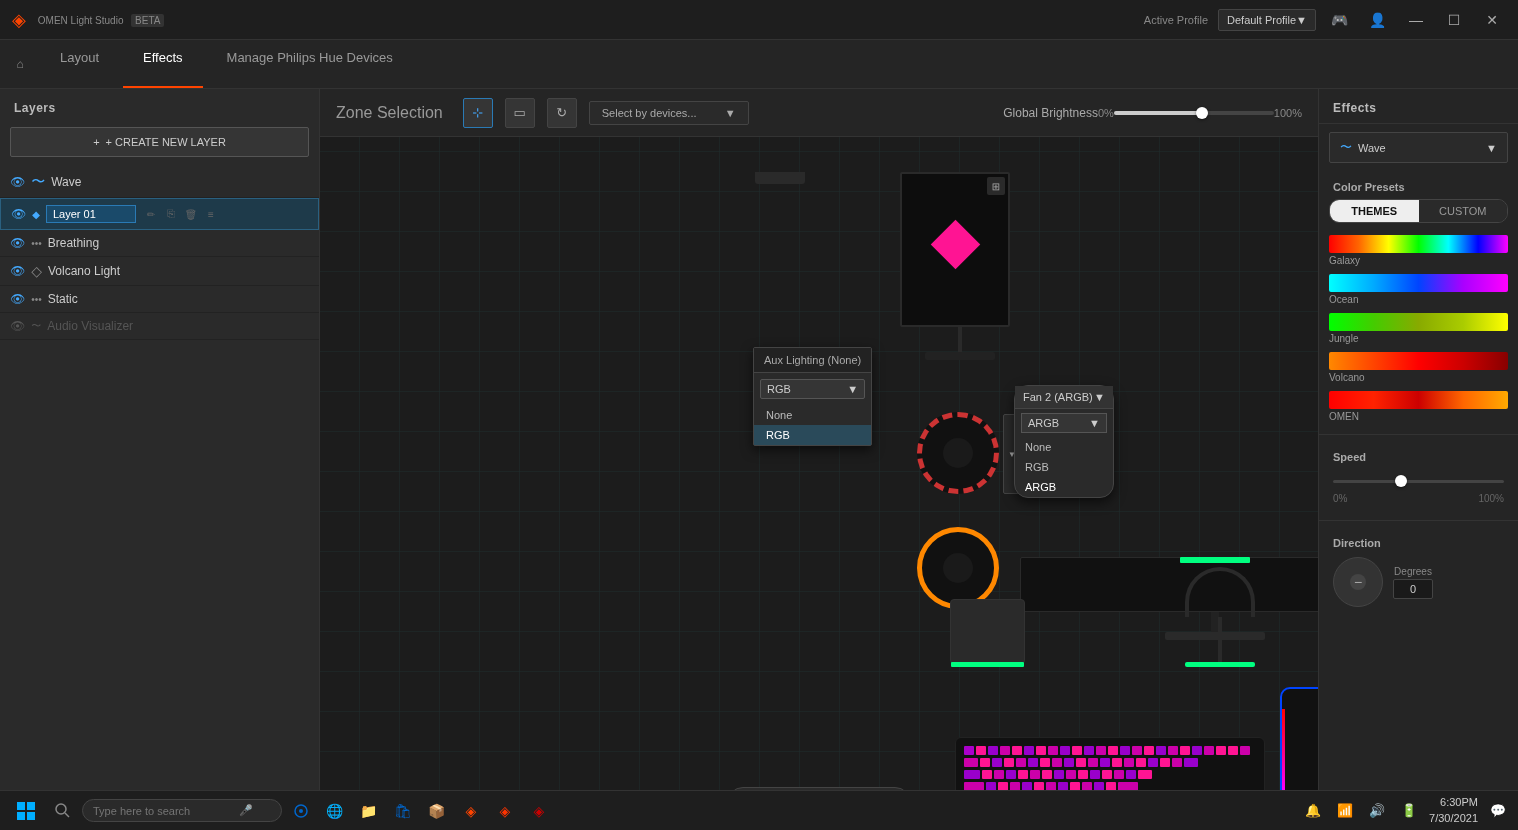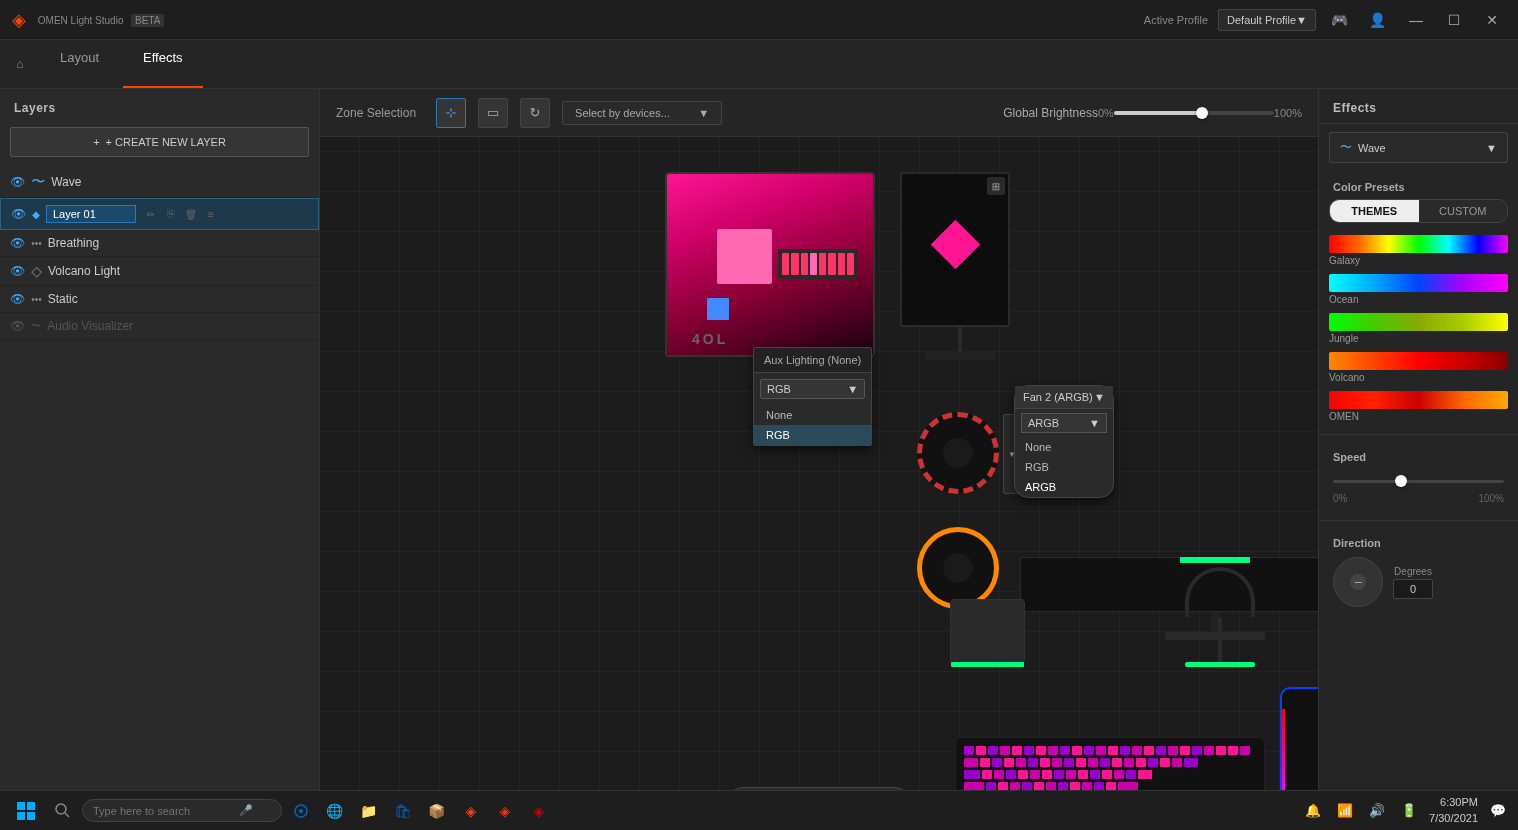--- a/index.html
+++ b/index.html
@@ -29,21 +29,21 @@
     .layer-list { flex: 1; overflow-y: auto; }
     .layer-item { display: flex; align-items: center; padding: 6px 10px; cursor: pointer; gap: 6px; border-bottom: 1px solid #222; }
     .layer-item.selected { background: #1e3a4a; border: 1px solid #2a6080; }
     .layer-name { flex: 1; font-size: 12px; color: #ccc; }
     .layer-name-input { background: #1a4a6a; border: 1px solid #2a7ab5; color: #fff; padding: 2px 6px; font-size: 11px; width: 90px; }
     .layer-actions { display: flex; gap: 2px; }
     .layer-action-btn { background: none; border: none; color: #666; cursor: pointer; font-size: 10px; width: 18px; height: 18px; display: flex; align-items: center; justify-content: center; }
     .eye-icon { color: #4af; }
     .muted { color: #555; }
     .canvas-toolbar { background: #252525; height: 48px; display: flex; align-items: center; padding: 0 16px; gap: 12px; border-bottom: 1px solid #333; }
-    .toolbar-label { font-size: 12px; color: #999; margin-right: 8px; }
+    .toolbar-label { font-size: 16px; color: #999; margin-right: 8px; }
     .toolbar-btn { background: #353535; border: 1px solid #444; color: #aaa; width: 30px; height: 30px; display: flex; align-items: center; justify-content: center; cursor: pointer; border-radius: 2px; font-size: 13px; }
     .toolbar-btn.active { border-color: #2a7ab5; color: #4af; }
     .select-devices { background: #2a2a2a; border: 1px solid #444; color: #aaa; padding: 5px 12px; font-size: 11px; border-radius: 2px; cursor: pointer; display: flex; align-items: center; gap: 6px; min-width: 160px; }
     .global-brightness { margin-left: auto; display: flex; align-items: center; font-size: 11px; color: #888; }
     .brightness-label { color: #aaa; font-size: 12px; }
     .slider-track { width: 160px; height: 4px; background: #444; border-radius: 2px; position: relative; cursor: pointer; }
     .slider-fill { height: 100%; background: #ccc; border-radius: 2px; }
     .slider-thumb { width: 12px; height: 12px; background: #fff; border-radius: 50%; position: absolute; top: -4px; cursor: pointer; box-shadow: 0 1px 3px rgba(0,0,0,0.5); }
     .brightness-pct { font-size: 11px; color: #888; }
 
@@ -134,20 +134,21 @@
     <button class="title-btn">—</button>
     <button class="title-btn">☐</button>
     <button class="title-btn close">✕</button>
   </div>
 </div>
 
 <div style="display:flex; background:#252525; border-bottom:1px solid #333;">
   <div class="nav-home">⌂</div>
   <div class="nav-tab">Layout</div>
   <div class="nav-tab active">Effects</div>
+  <div class="nav-tab">Manage Philips Hue Devices</div>
 </div>
 
 <div class="main-layout">
 
   <div class="left-panel">
     <div class="panel-header">Layers</div>
     <button class="create-layer-btn">
       <span>+</span>
       <span>+ CREATE NEW LAYER</span>
     </button>
@@ -217,41 +218,20 @@
           <div class="slider-fill" style="width:55%;"></div>
           <div class="slider-thumb" style="left:calc(55% - 6px);"></div>
         </div>
         <span class="brightness-pct">100%</span>
       </div>
     </div>
 
     <div class="canvas-viewport" style="position:relative; flex:1;">
 
       <div style="position:absolute; top:35px; left:345px; width:230px; height:230px;">
-        <div style="background:linear-gradient(135deg,#1a0820,#2a0830,#150010); border:2px solid #333; width:210px; height:185px; border-radius:4px; overflow:hidden; position:relative;">
-
-          <div style="position:absolute;top:0;left:0;right:0;bottom:0;background:linear-gradient(160deg,#ff1493 0%,#cc0066 30%,#880033 60%,#1a0010 100%);"></div>
-
-          <div style="position:absolute;top:55px;left:50px;width:55px;height:55px;background:#ff69b4;border-radius:2px;"></div>
-
-          <div style="position:absolute;right:15px;top:75px;width:80px;height:30px;background:#2a2a2a;border-radius:2px;display:grid;grid-template-columns:repeat(8,1fr);gap:2px;padding:4px;">
-            <div style="background:#ff3366;border-radius:1px;"></div>
-            <div style="background:#ff3366;border-radius:1px;"></div>
-            <div style="background:#ff3366;border-radius:1px;"></div>
-            <div style="background:#ff69b4;border-radius:1px;"></div>
-            <div style="background:#ff3366;border-radius:1px;"></div>
-            <div style="background:#ff3366;border-radius:1px;"></div>
-            <div style="background:#ff3366;border-radius:1px;"></div>
-            <div style="background:#ff3366;border-radius:1px;"></div>
-          </div>
-
-          <div style="position:absolute;bottom:35px;left:40px;width:22px;height:22px;background:#4488ff;border-radius:1px;"></div>
-
-          <div style="position:absolute;bottom:8px;left:25px;color:#666;font-size:14px;font-weight:700;letter-spacing:3px;">4OL</div>
-        </div>
 
         <div style="width:50px;height:12px;background:#2a2a2a;margin:0 auto;border-radius:0 0 3px 3px;"></div>
 
         <div class="dropdown-popup" style="position:absolute;left:88px;top:175px;min-width:110px;">
           <div class="dropdown-popup-header">Aux Lighting (None)</div>
           <div class="dropdown-select">
             <span>RGB</span>
             <span>▼</span>
           </div>
           <div class="dropdown-option">None</div>

